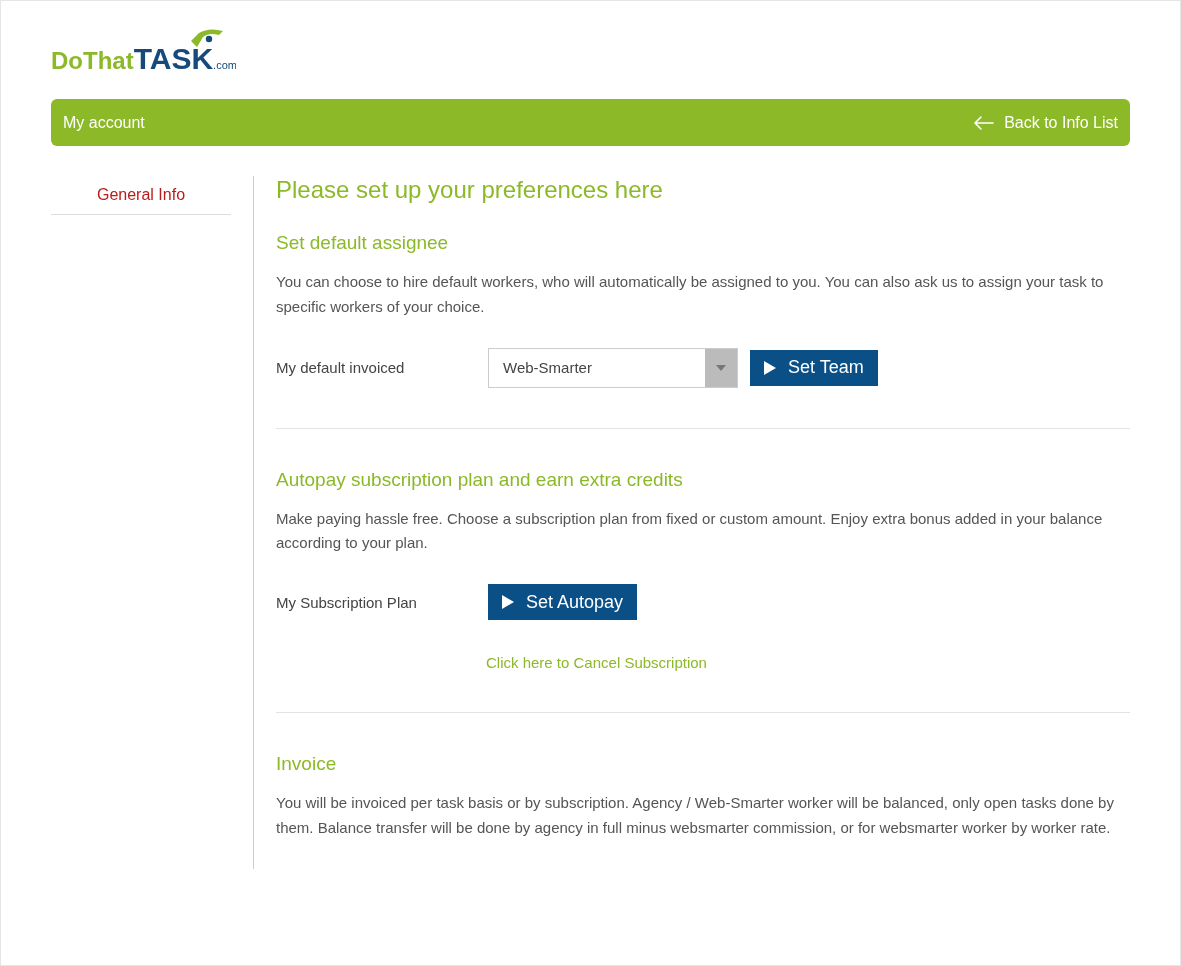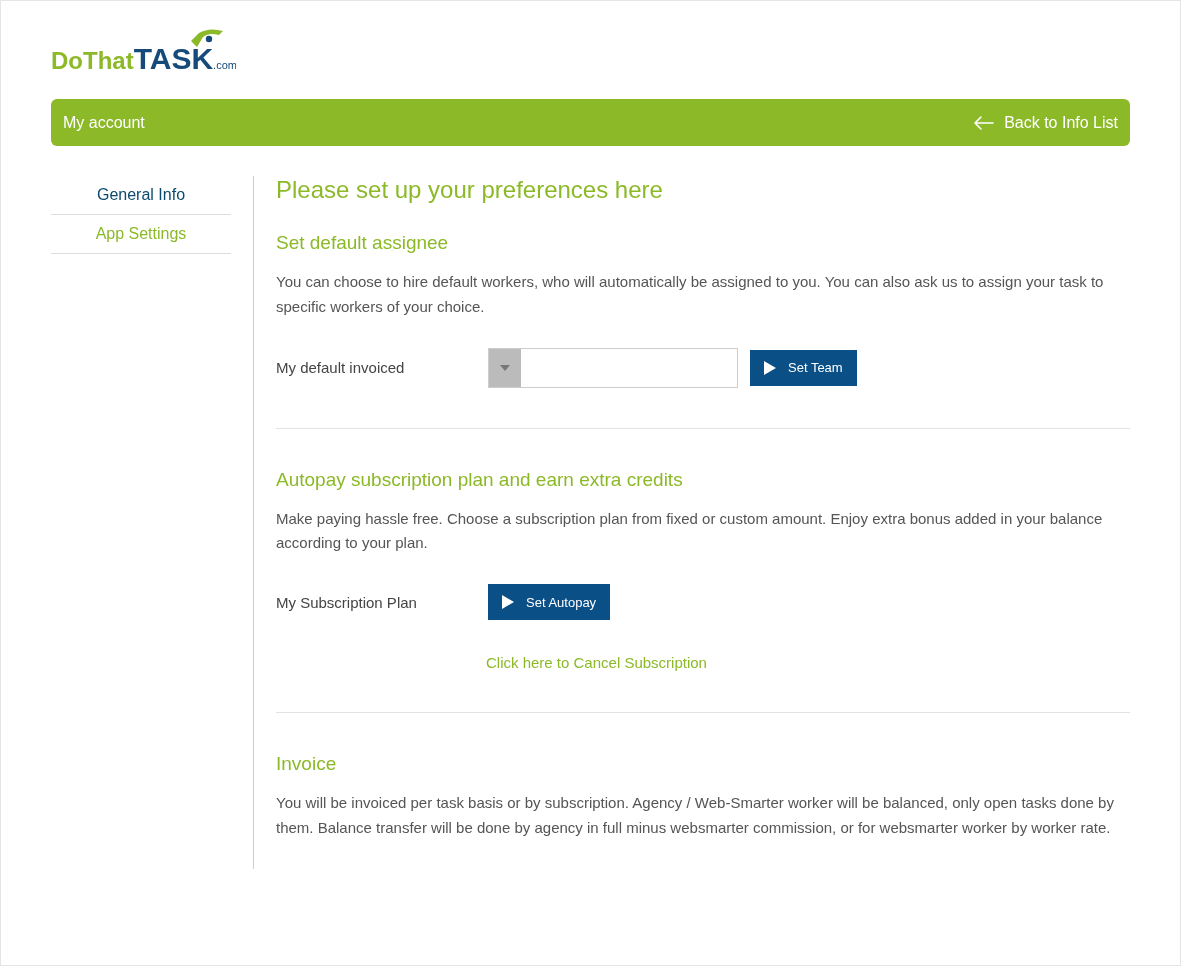--- a/index.html
+++ b/index.html
@@ -54,21 +54,21 @@
 }
 .sidebar {
   width: 180px;
   flex-shrink: 0;
 }
 .sidebar-item {
   border-bottom: 1px solid #ddd;
   padding: 10px 0;
   text-align: center;
   font-size: 16px;
-  color: #0c4a6e;
+  color: #b91c1c;
   cursor: pointer;
 }
 .sidebar-item.active {
   color: #8cb928;
 }
 .divider-vert {
   width: 1px;
   background: #ccc;
   margin: 0 22px 0 22px;
   align-self: stretch;
@@ -130,21 +130,21 @@
   justify-content: center;
 }
 .btn {
   background: #0b4f87;
   color: #fff;
   height: 36px;
   padding: 0 14px 0 8px;
   display: inline-flex;
   align-items: center;
   gap: 8px;
-  font-size: 13px;
+  font-size: 18px;
   cursor: pointer;
   border: none;
 }
 .btn .play { display:flex; align-items:center; }
 .hr {
   border: none;
   border-top: 1px solid #e2e2e2;
   margin: 40px 0 40px 0;
 }
 .link-green {
@@ -183,35 +183,35 @@
               <path d="M7 1 L1 7 L7 13 M1 7 H19" stroke="#fff" stroke-width="1.6" fill="none" stroke-linecap="round" stroke-linejoin="round"></path>
             </svg>
         </span>
         <span>Back to Info List</span>
       </span>
     </div>
 
     <div class="body-row">
       <div class="sidebar">
         <div class="sidebar-item">General Info</div>
-        <div class="sidebar-item active">App Settings</div>
       </div>
 
       <div class="divider-vert"></div>
 
       <div class="main">
 
         <div class="page-heading">Please set up your preferences here</div>
 
         
         <div class="section-heading">Set default assignee</div>
         <div class="section-desc">You can choose to hire default workers, who will automatically be assigned to you. You can also ask us to assign your task to specific workers of your choice.</div>
         <div class="field-row">
           <div class="field-label">My default invoiced</div>
           <div class="select-wrap">
+            <div class="select-value">Web-Smarter</div>
             <div class="select-caret">
               <svg width="12" height="10" viewBox="0 0 12 10">
                   <path d="M1 2 L6 8 L11 2 Z" fill="#777"></path>
                 </svg>
             </div>
           </div>
           <button class="btn">
             <span class="play">
               <svg width="22" height="22" viewBox="0 0 22 22">
                   <path d="M6 4 L18 11 L6 18 Z" fill="#fff"></path>

